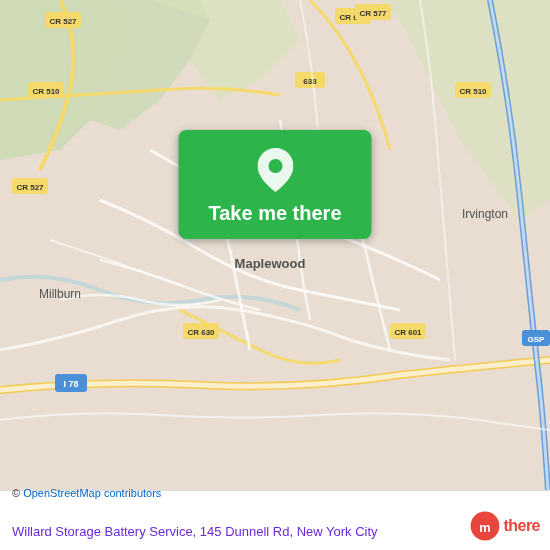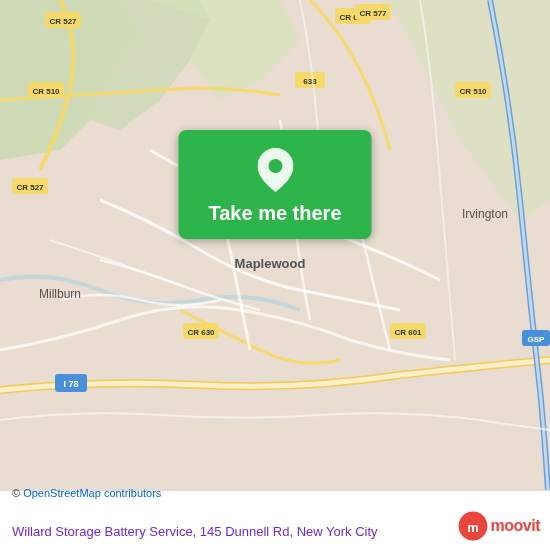--- a/index.html
+++ b/index.html
@@ -220,15 +220,15 @@
     </div>
     <div id="place-name">Willard Storage Battery Service, 145 Dunnell Rd, New York City</div>
   </div>
 
   <div id="moovit-logo">
     <svg id="moovit-icon" viewBox="0 0 40 40" xmlns="http://www.w3.org/2000/svg">
 
       <circle cx="20" cy="20" r="18" fill="#e8453c"></circle>
       <text x="20" y="27" text-anchor="middle" font-size="16" fill="white" font-weight="bold">m</text>
     </svg>
-    <span style="font-size:16px;font-weight:700;color:#e8453c;letter-spacing:-0.5px;">moovit</span>
+    <span style="font-size:16px;font-weight:700;color:#e8453c;letter-spacing:-0.5px;">there</span>
   </div>
 </div>
 
 </body></html>

